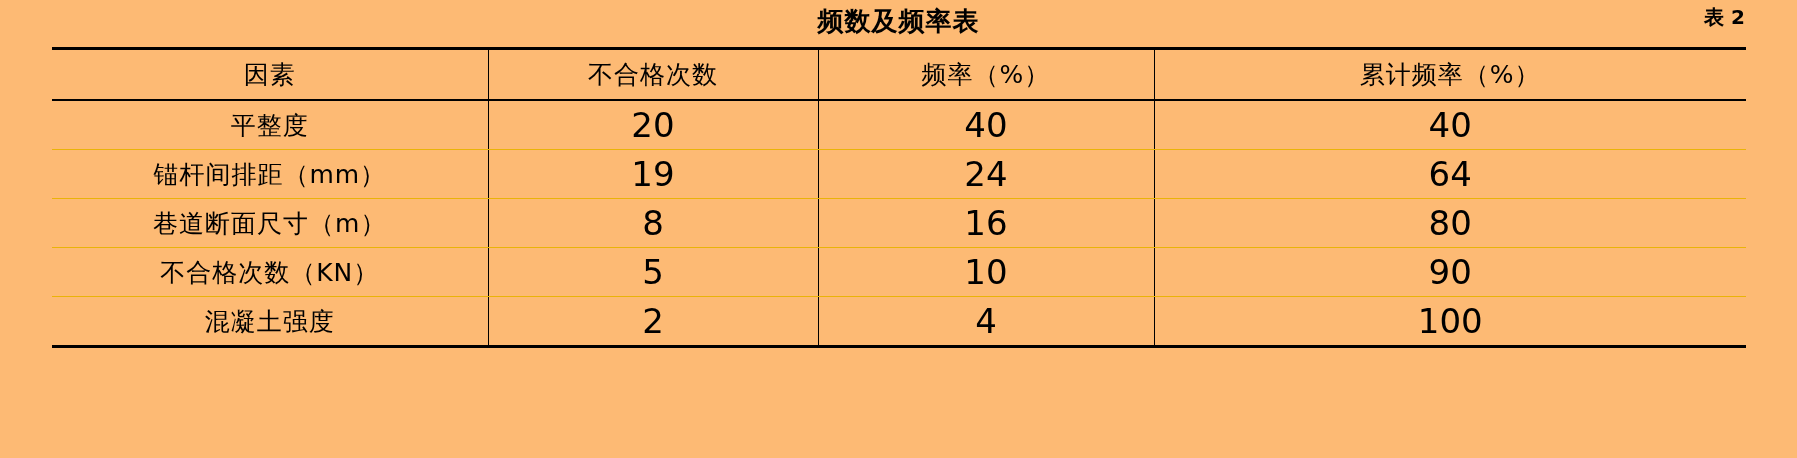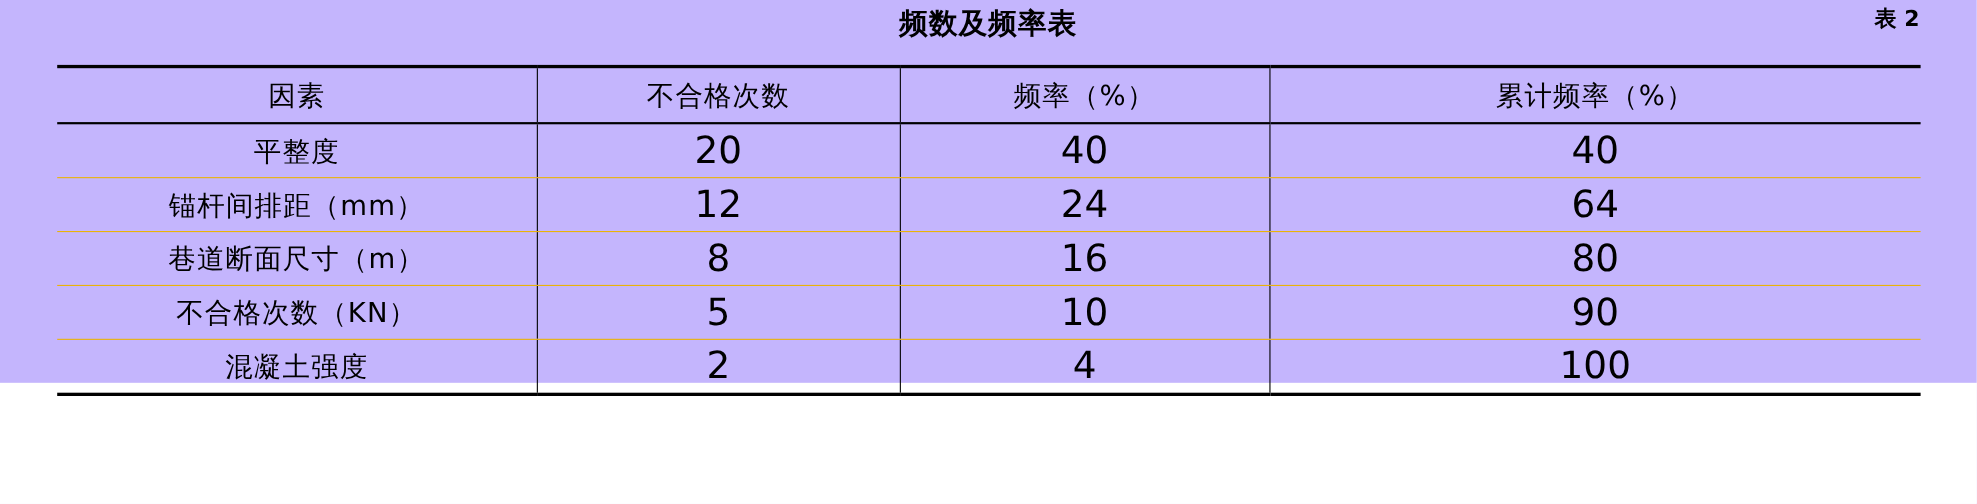--- a/index.html
+++ b/index.html
@@ -10,22 +10,22 @@
   body {
     width: 1797px;
     height: 458px;
     font-family: "Liberation Serif", "DejaVu Serif", serif;
     color: #000000;
     overflow: hidden;
   }
   .page {
     position: relative;
     width: 1797px;
-    height: 348px;
-    background: #c4b5fd;
+    height: 458px;
+    background: #fdba74;
   }
   .title-row {
     position: absolute;
     left: 0;
     top: 0;
     width: 1797px;
     height: 44px;
   }
   .doc-title {
     position: absolute;
@@ -42,21 +42,21 @@
     position: absolute;
     right: 52px;
     top: 4px;
     font-size: 20px;
     font-weight: bold;
     font-family: "DejaVu Sans", "Liberation Sans", sans-serif;
   }
   .table-wrap {
     position: absolute;
     left: 52px;
-    top: 59px;
+    top: 47px;
     width: 1694px;
   }
   table.freq-table {
     border-collapse: collapse;
     table-layout: fixed;
     width: 1694px;
     font-size: 25px;
   }
   table.freq-table col.c1 { width: 436px; }
   table.freq-table col.c2 { width: 330px; }
@@ -127,21 +127,21 @@
       </thead>
       <tbody>
         <tr>
           <td class="cn">平整度</td>
           <td class="num sep">20</td>
           <td class="num sep">40</td>
           <td class="num sep">40</td>
         </tr>
         <tr>
           <td class="cn">锚杆间排距（mm）</td>
-          <td class="num sep">12</td>
+          <td class="num sep">19</td>
           <td class="num sep">24</td>
           <td class="num sep">64</td>
         </tr>
         <tr>
           <td class="cn">巷道断面尺寸（m）</td>
           <td class="num sep">8</td>
           <td class="num sep">16</td>
           <td class="num sep">80</td>
         </tr>
         <tr>

